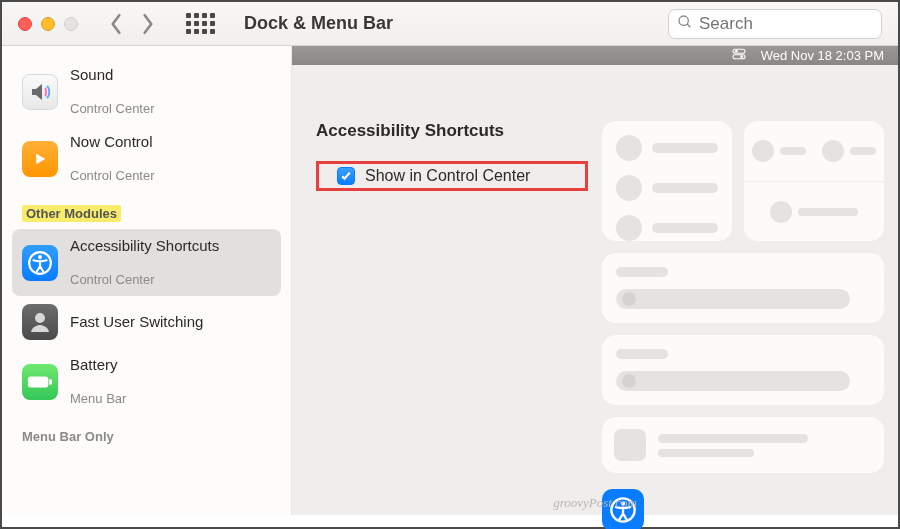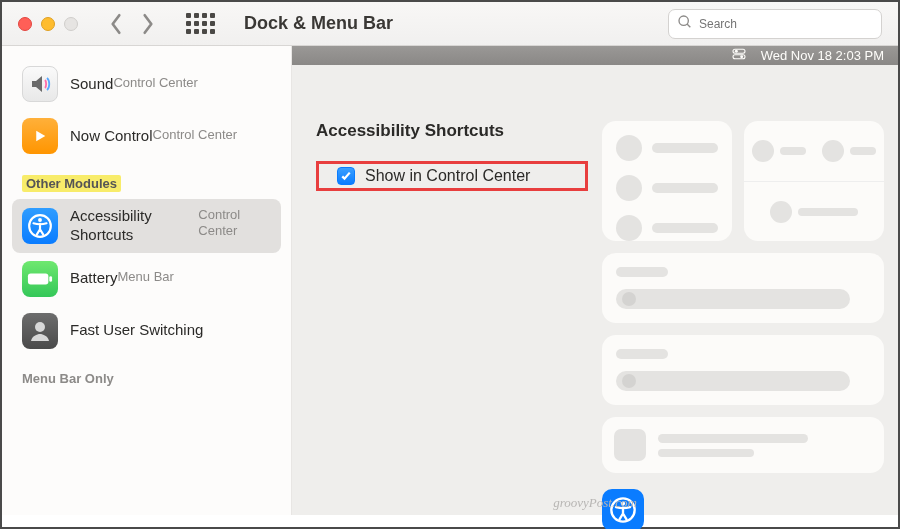--- a/index.html
+++ b/index.html
@@ -16,31 +16,31 @@
     .dot.gray { background: #e6e4e2; border: 1px solid #d0cecb; }
     .nav-arrows { display: flex; gap: 18px; margin: 0 12px; }
     .nav-arrow { color: #8c8a88; cursor: default; }
     .nav-arrow svg { width: 14px; height: 22px; display: block; }
     .apps-grid { display: grid; grid-template-columns: repeat(4, 5px); grid-template-rows: repeat(3, 5px); gap: 3px; margin: 0 14px; cursor: default; }
     .apps-grid span { width: 5px; height: 5px; background: #4a4845; border-radius: 1px; }
     .title { font-size: 18px; font-weight: 700; color: #3a3835; margin-left: 10px; }
     .spacer { flex: 1; }
     .search { display: flex; align-items: center; width: 214px; height: 30px; background: #fff; border: 1px solid #d4d2d0; border-radius: 7px; padding: 0 8px; }
     .search svg { width: 16px; height: 16px; stroke: #8c8a88; fill: none; stroke-width: 2; }
-    .search input { border: none; outline: none; font-size: 12px; color: #737373; margin-left: 6px; width: 100%; background: transparent; }
+    .search input { border: none; outline: none; font-size: 17px; color: #737373; margin-left: 6px; width: 100%; background: transparent; }
 
     
     .content { display: flex; height: calc(100% - 56px); }
 
     
     .sidebar { width: 290px; background: #fdfcfb; border-right: 1px solid #e8e6e4; padding: 12px 10px; overflow-y: auto; }
     .sb-item { display: flex; align-items: center; padding: 8px 10px; border-radius: 8px; gap: 12px; cursor: default; }
     .sb-item.selected { background: #e2e0de; }
     .sb-icon { width: 36px; height: 36px; border-radius: 8px; display: flex; align-items: center; justify-content: center; flex-shrink: 0; }
-    .sb-text { display: flex; flex-direction: row; }
+    .sb-text { display: flex; flex-direction: column; gap: 16px; }
     .sb-title { font-size: 15px; color: #2b2a28; line-height: 1.25; }
     .sb-sub { font-size: 13px; color: #8c8a88; line-height: 1.25; }
     .sb-header { font-size: 13px; font-weight: 700; color: #8c8a88; padding: 14px 10px 8px; }
     .sb-header.hl span { background: #f8ec6a; padding: 1px 4px; border-radius: 2px; color: #555; }
 
     
     .ic-sound { background: linear-gradient(#fafafa,#e8e8e8); border: 1px solid #d8d8d8; }
     .ic-sound svg { width: 24px; height: 24px; }
     .ic-play { background: linear-gradient(#ffb03a,#ff9500); }
     .ic-play svg { width: 18px; height: 18px; fill: #fff; }
@@ -185,41 +185,41 @@
               <path d="M6 9.5c4 1.2 8 1.2 12 0M12 10v5m0 0l-3 5m3-5l3 5" stroke="#fff" stroke-width="2" stroke-linecap="round" fill="none"></path>
             </svg>
         </div>
         <div class="sb-text">
           <div class="sb-title">Accessibility Shortcuts</div>
           <div class="sb-sub">Control Center</div>
         </div>
       </div>
 
       <div class="sb-item">
+        <div class="sb-icon ic-user">
+          <svg viewBox="0 0 24 24">
+              <circle cx="12" cy="8" r="5"></circle>
+              <path d="M3 22c1-5 6-7 9-7s8 2 9 7z"></path>
+            </svg>
+        </div>
+        <div class="sb-text">
+          <div class="sb-title">Fast User Switching</div>
+        </div>
+      </div>
+
+      <div class="sb-item">
         <div class="sb-icon ic-battery">
           <svg viewBox="0 0 28 14">
               <rect x="1" y="1" width="22" height="12" rx="3" fill="#fff"></rect>
               <rect x="24" y="4" width="3" height="6" rx="1.5" fill="#fff"></rect>
             </svg>
         </div>
         <div class="sb-text">
           <div class="sb-title">Battery</div>
           <div class="sb-sub">Menu Bar</div>
-        </div>
-      </div>
-
-      <div class="sb-item">
-        <div class="sb-icon ic-user">
-          <svg viewBox="0 0 24 24">
-              <circle cx="12" cy="8" r="5"></circle>
-              <path d="M3 22c1-5 6-7 9-7s8 2 9 7z"></path>
-            </svg>
-        </div>
-        <div class="sb-text">
-          <div class="sb-title">Fast User Switching</div>
         </div>
       </div>
 
       <div class="sb-header">Menu Bar Only</div>
     </div>
 
     <div class="main">
       <div class="menubar-prev">
         <span>
           <svg viewBox="0 0 24 24">

